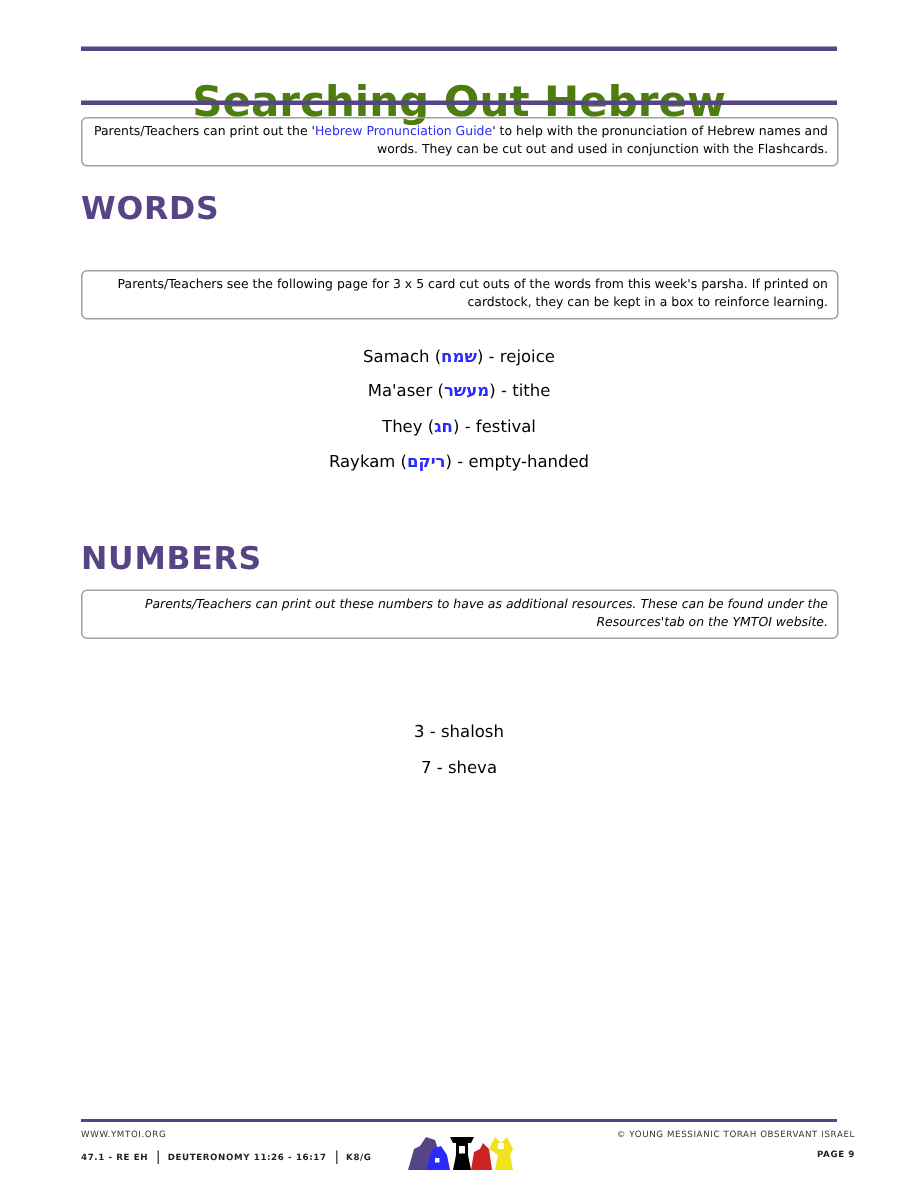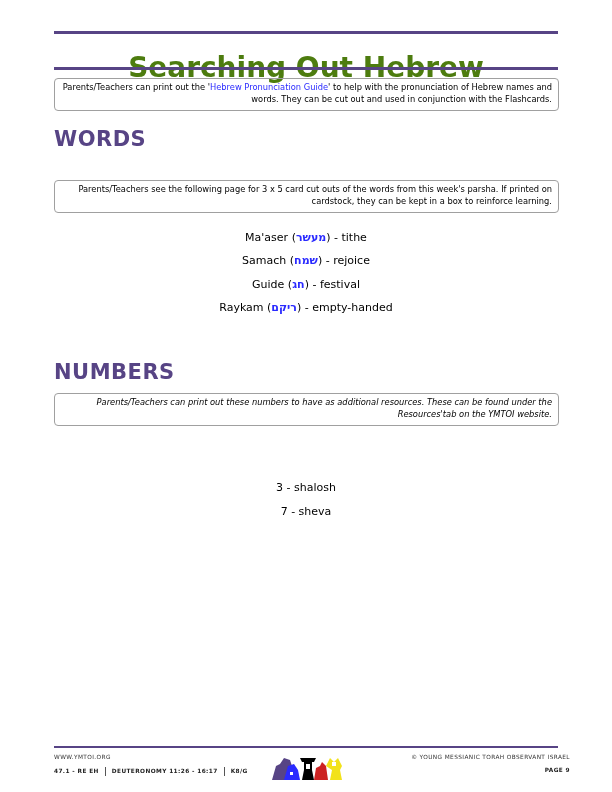--- a/index.html
+++ b/index.html
@@ -38,27 +38,27 @@
 
 <div class="note" style="top:78px; height:25px;">
   <span>Parents/Teachers can print out the '</span><span class="link">Hebrew Pronunciation Guide</span><span>' to help with the pronunciation of Hebrew names and words. They can be cut out and used in conjunction with the Flashcards.</span>
 </div>
 
 <div class="section-heading" style="top:127px;">WORDS</div>
 <div class="note" style="top:180px; height:25px;">Parents/Teachers see the following page for 3 x 5 card cut outs of the words from this week's parsha. If printed on cardstock, they can be kept in a box to reinforce learning.</div>
 
 <div class="center-list" style="top:226px;">
   <div class="row">
+    <span>Samach</span><span> (</span><span class="heb">שמח</span><span>) - </span><span>rejoice</span>
+  </div>
+  <div class="row">
     <span>Ma'aser</span><span> (</span><span class="heb">מעשר</span><span>) - </span><span>tithe</span>
   </div>
   <div class="row">
-    <span>Samach</span><span> (</span><span class="heb">שמח</span><span>) - </span><span>rejoice</span>
-  </div>
-  <div class="row">
-    <span>Guide</span><span> (</span><span class="heb">חג</span><span>) - </span><span>festival</span>
+    <span>They</span><span> (</span><span class="heb">חג</span><span>) - </span><span>festival</span>
   </div>
   <div class="row">
     <span>Raykam</span><span> (</span><span class="heb">ריקם</span><span>) - </span><span>empty-handed</span>
   </div>
 </div>
 
 <div class="section-heading" style="top:360px;">NUMBERS</div>
 <div class="note" style="top:393px; height:25px;font-style:italic;">Parents/Teachers can print out these numbers to have as additional resources. These can be found under the Resources'tab on the YMTOI website.</div>
 
 <div class="center-list" style="top:476px;">

